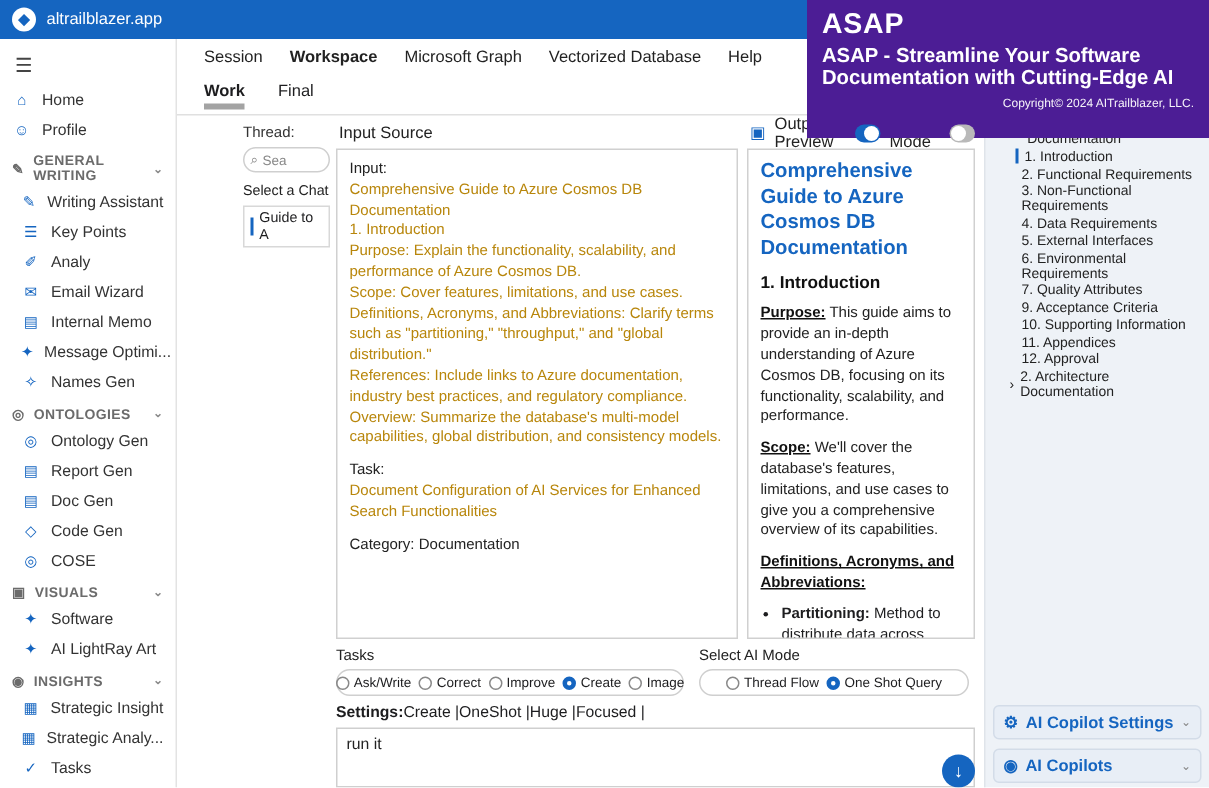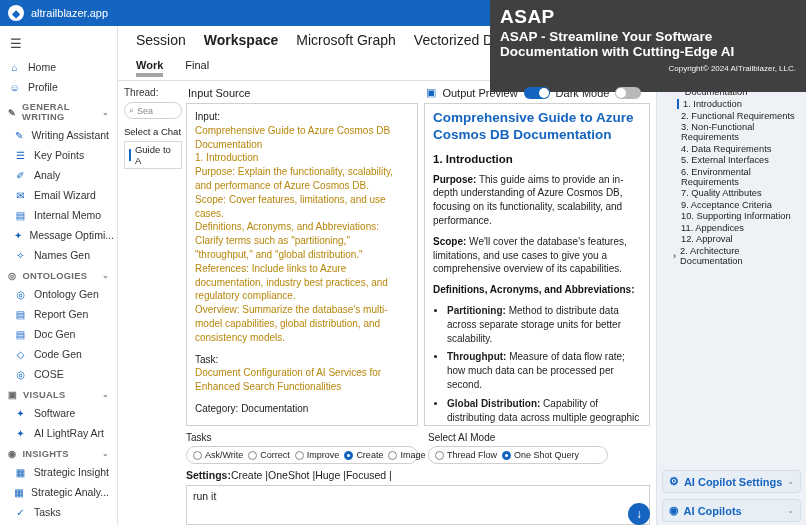--- a/index.html
+++ b/index.html
@@ -19,22 +19,22 @@
     display:flex; align-items:center; gap:7px; padding-left:8px;
     font-size:11px;
   }
   .topbar .logo {
     width:16px;height:16px;border-radius:50%;background:#fff;
     display:flex;align-items:center;justify-content:center;
     color:#1565c0;font-size:10px;font-weight:bold;
   }
   
   .banner {
-    position:absolute; right:0; top:0; width:316px; height:92px;
-    background:#404040; color:#fff; padding:6px 10px 4px 10px;
+    position:absolute; right:0; top:0; width:268px; height:92px;
+    background:#4c1d95; color:#fff; padding:6px 10px 4px 10px;
     line-height:1.15;
   }
   .banner .asap { font-size:19px; font-weight:bold; letter-spacing:.5px;}
   .banner .tag { font-size:13.5px; font-weight:bold; margin-top:1px; }
   .banner .copy { font-size:8px; text-align:right; margin-top:4px; opacity:.95;}
   
   .body-wrap { display:flex; height:499px; }
   
   .sidebar {
     width:118px; background:#fff; border-right:1px solid #e3e3e3;
@@ -51,81 +51,81 @@
     padding:5px 8px 3px 8px; font-size:9.3px; color:#6b6b6b;
     letter-spacing:.3px; font-weight:bold;
   }
   .side-group .gi { display:flex; align-items:center; gap:6px;}
   .side-sub { padding-left:6px; }
   .chev { font-size:8px; color:#888; }
   
   .center { flex:1; display:flex; flex-direction:column; min-width:0; }
   .menubar {
     display:flex; gap:18px; padding:6px 10px 5px 18px;
-    font-size:14px; color:#222; border-bottom:0px;
+    font-size:11px; color:#222; border-bottom:0px;
   }
   .menubar .mi.active { font-weight:bold; }
   .titles { padding:0 0 0 18px; }
   .app-title { font-size:13px; font-weight:bold; color:#111; }
   .sub-title { font-size:11px; color:#333; margin-top:2px;}
   .worktabs {
     display:flex; gap:22px; padding:6px 0 3px 18px;
     border-bottom:1px solid #e0e0e0; font-size:11px;
   }
   .worktabs .wt.active { font-weight:bold; border-bottom:4px solid #a3a3a3; padding-bottom:2px;}
-  .panes { display:flex; flex:1; min-height:0; }
+  .panes { display:flex; flex:1; min-height:0;margin-left:38px; }
   
   .thread-col { width:68px; padding:6px 4px 0 6px; }
   .thread-lbl { font-size:10px; color:#333; margin-bottom:4px;}
   .mini-search {
     display:flex;align-items:center;gap:3px;border:1px solid #cfcfcf;
     border-radius:11px;padding:2px 4px;font-size:9px;color:#888;background:#fff;
   }
   .sel-chat { font-size:9.5px; color:#222; margin-top:7px; }
   .chat-box {
     border:1px solid #d8d8d8; margin-top:4px; height:28px;
     display:flex; align-items:center; padding:3px 4px; font-size:9.5px;
   }
   .chat-box .bar { width:2px; height:12px; background:#1565c0; margin-right:4px;}
   
   .work-area { flex:1; display:flex; flex-direction:column; min-width:0; padding:4px 6px 0 0;}
   .io-row { display:flex; gap:6px; flex:1; min-height:0; }
   .io-col { display:flex; flex-direction:column; min-width:0; }
-  .col-in { width:232px; }
+  .col-in { width:268px; }
   .col-out { flex:1; }
   .io-head {
     display:flex; align-items:center; gap:6px; font-size:11px;
     color:#222; padding:0 0 3px 2px; height:18px;
   }
   .toggle {
     width:26px;height:12px;border-radius:7px;background:#1565c0;position:relative;
   }
   .toggle .kn{position:absolute;right:1px;top:1px;width:10px;height:10px;border-radius:50%;background:#fff;}
   .toggle.off{background:#b9b9b9;}
   .toggle.off .kn{left:1px;right:auto;}
   .io-box {
     border:1px solid #d0d0d0; background:#fff; flex:1; overflow:hidden;
     padding:6px 8px; font-size:10px; line-height:1.38;
   }
   .in-text { color:#b8860b; }
   .in-text .lbl { color:#222; }
   .out-h1 { color:#1565c0; font-size:13.5px; font-weight:bold; line-height:1.25; margin-bottom:8px;}
   .out-h2 { color:#111; font-size:11.5px; font-weight:bold; margin:8px 0 5px;}
   .out-p { margin:0 0 7px 0; color:#222; }
-  .out-p b { color:#111; }
+  .out-p b { color:#111;text-decoration:underline; }
   .out-ul { margin:2px 0 7px 14px; padding:0; }
   .out-ul li { margin-bottom:5px; }
   
   .tasks-row { display:flex; gap:10px; margin-top:6px; }
   .tasks-box { width:232px; }
   .mode-box { flex:1; }
   .small-lbl { font-size:10px; color:#222; margin-bottom:3px;}
   .radio-strip {
     border:1px solid #cfcfcf; border-radius:12px; display:flex; align-items:center;
-    gap:5px; padding:3px 6px; font-size:9px; background:#fff;
+    gap:5px; padding:3px 6px; font-size:9px; background:#fff;justify-content:center;
   }
   .rad { width:9px;height:9px;border-radius:50%;border:1px solid #888;display:inline-block;}
   .rad.on { border:3px solid #1565c0; background:#fff; }
   .rad-item { display:flex; align-items:center; gap:3px; }
   .settings-line { font-size:10.5px; margin-top:5px; }
   .settings-line b { font-weight:bold; }
   .run-row { display:flex; align-items:flex-start; gap:6px; margin-top:4px; }
   .run-box {
     flex:1; border:1px solid #cfcfcf; height:40px; padding:4px 6px;
     font-size:10.5px; color:#222; background:#fff;

